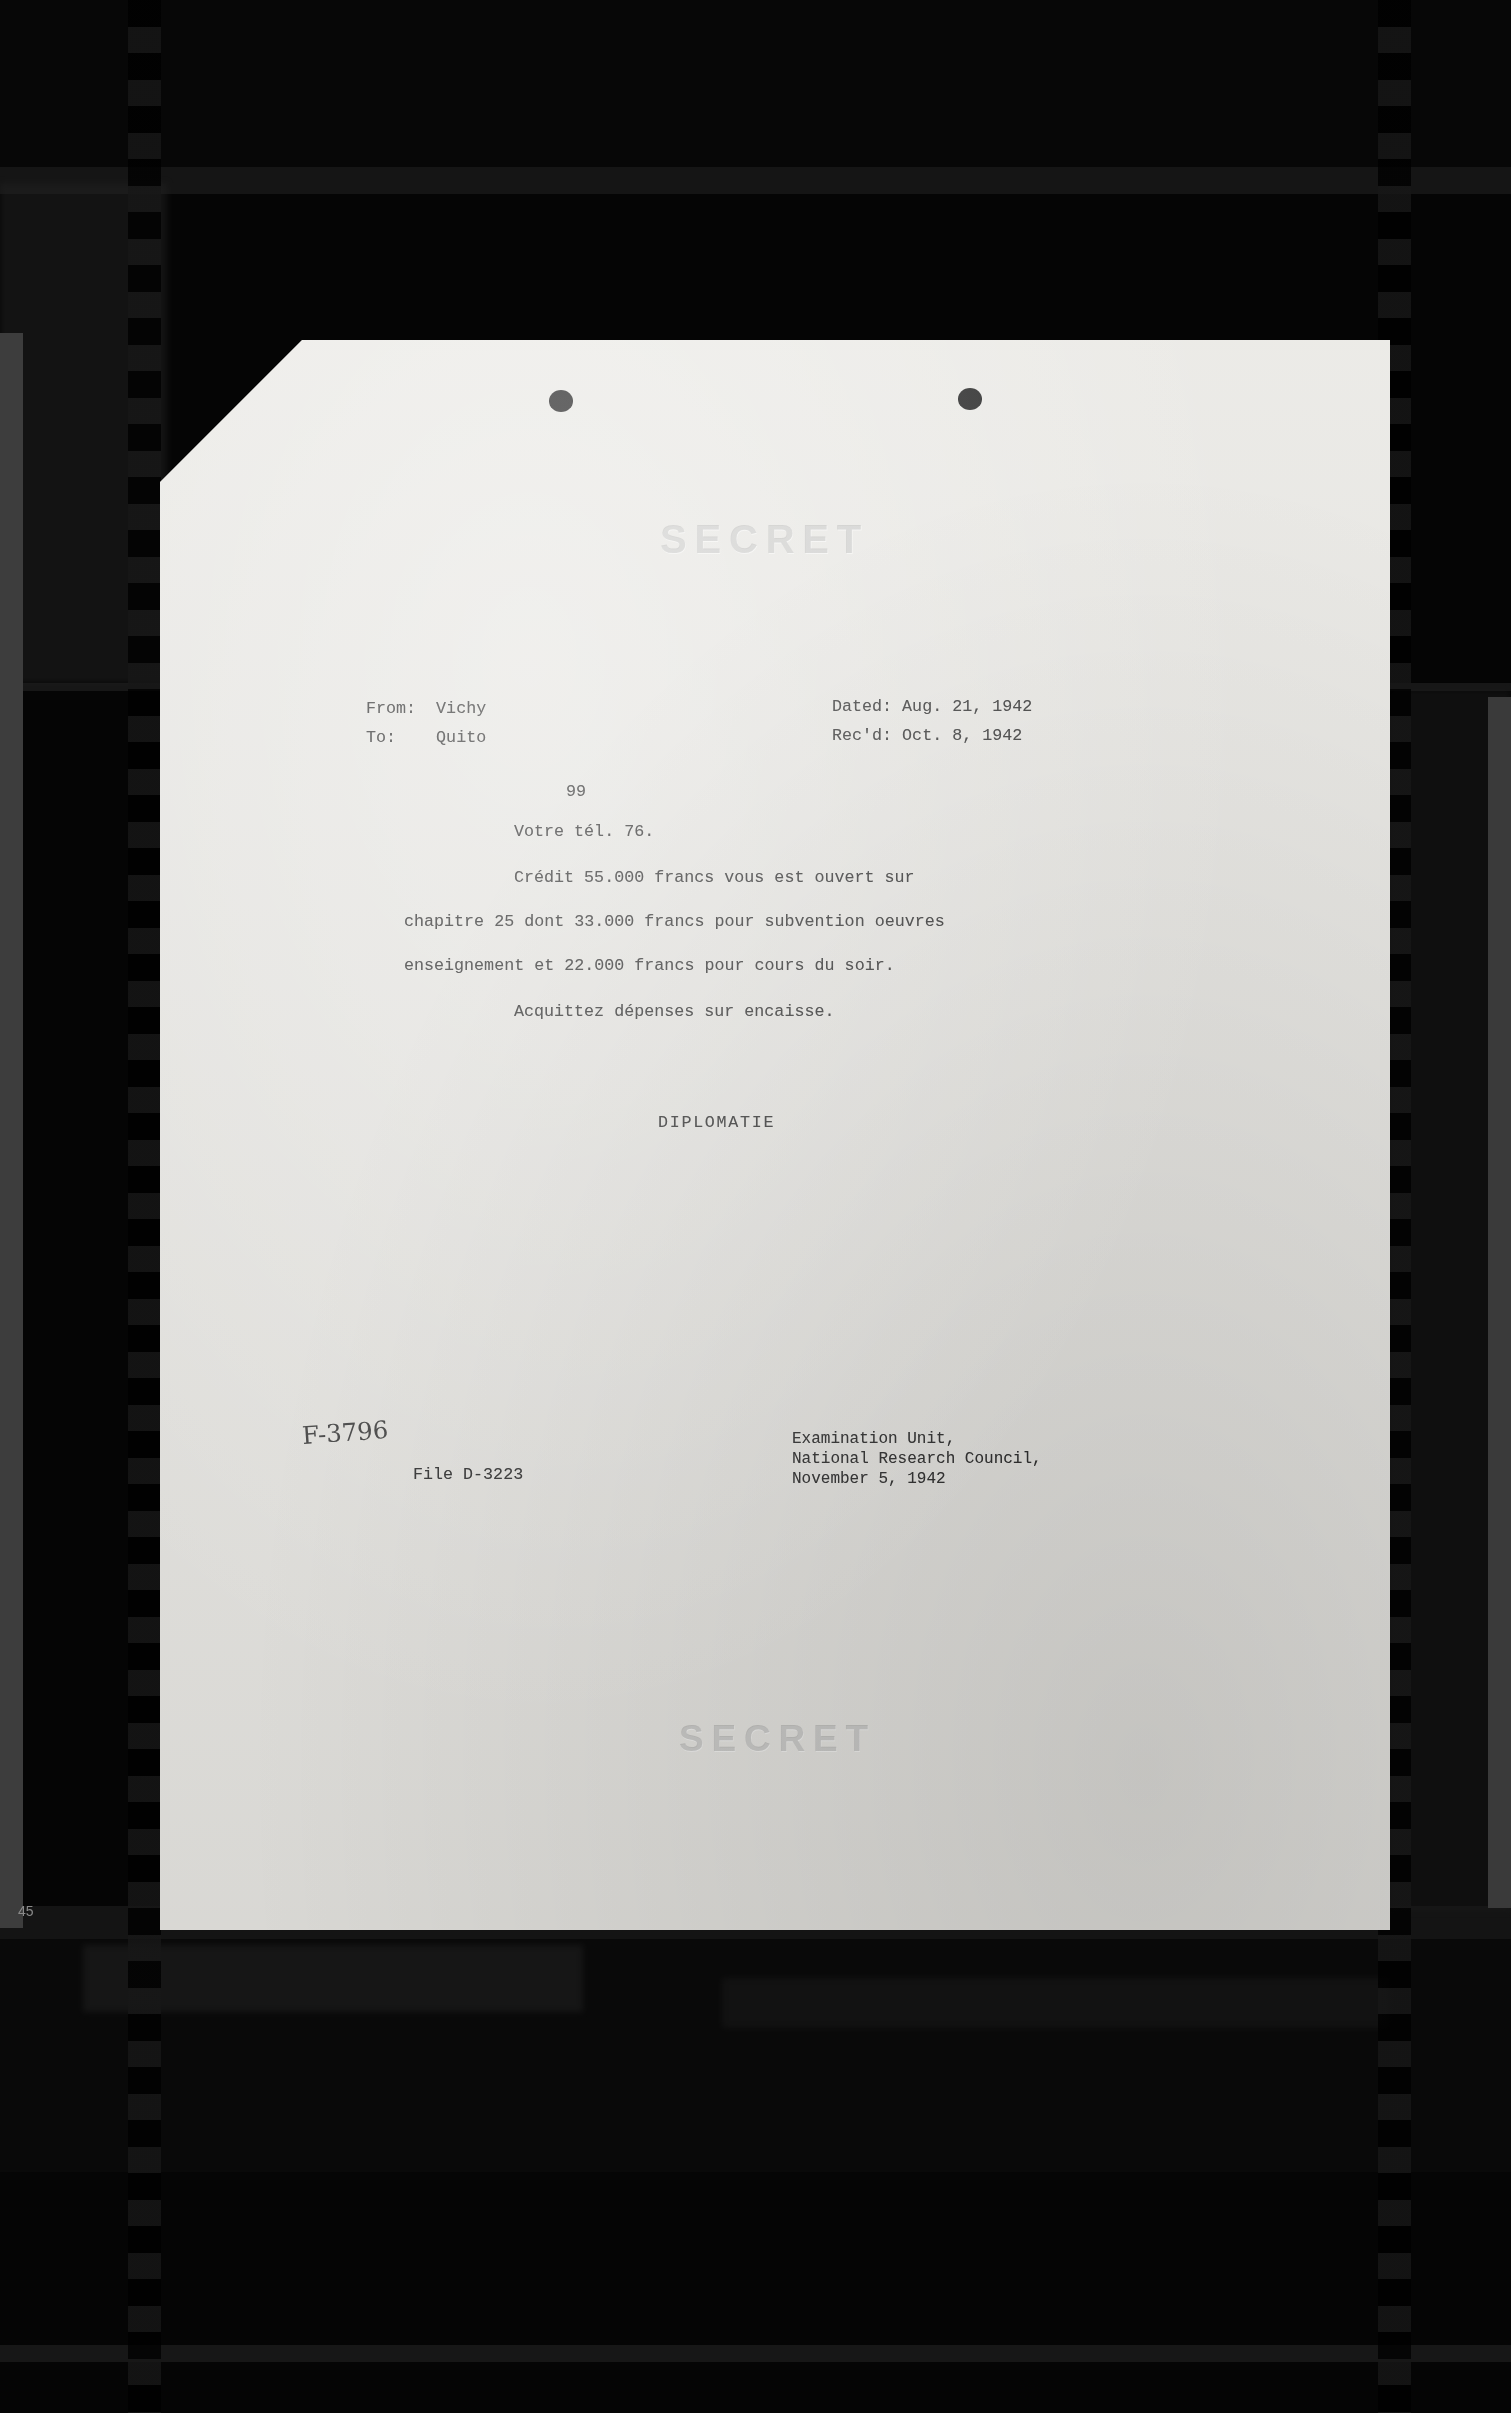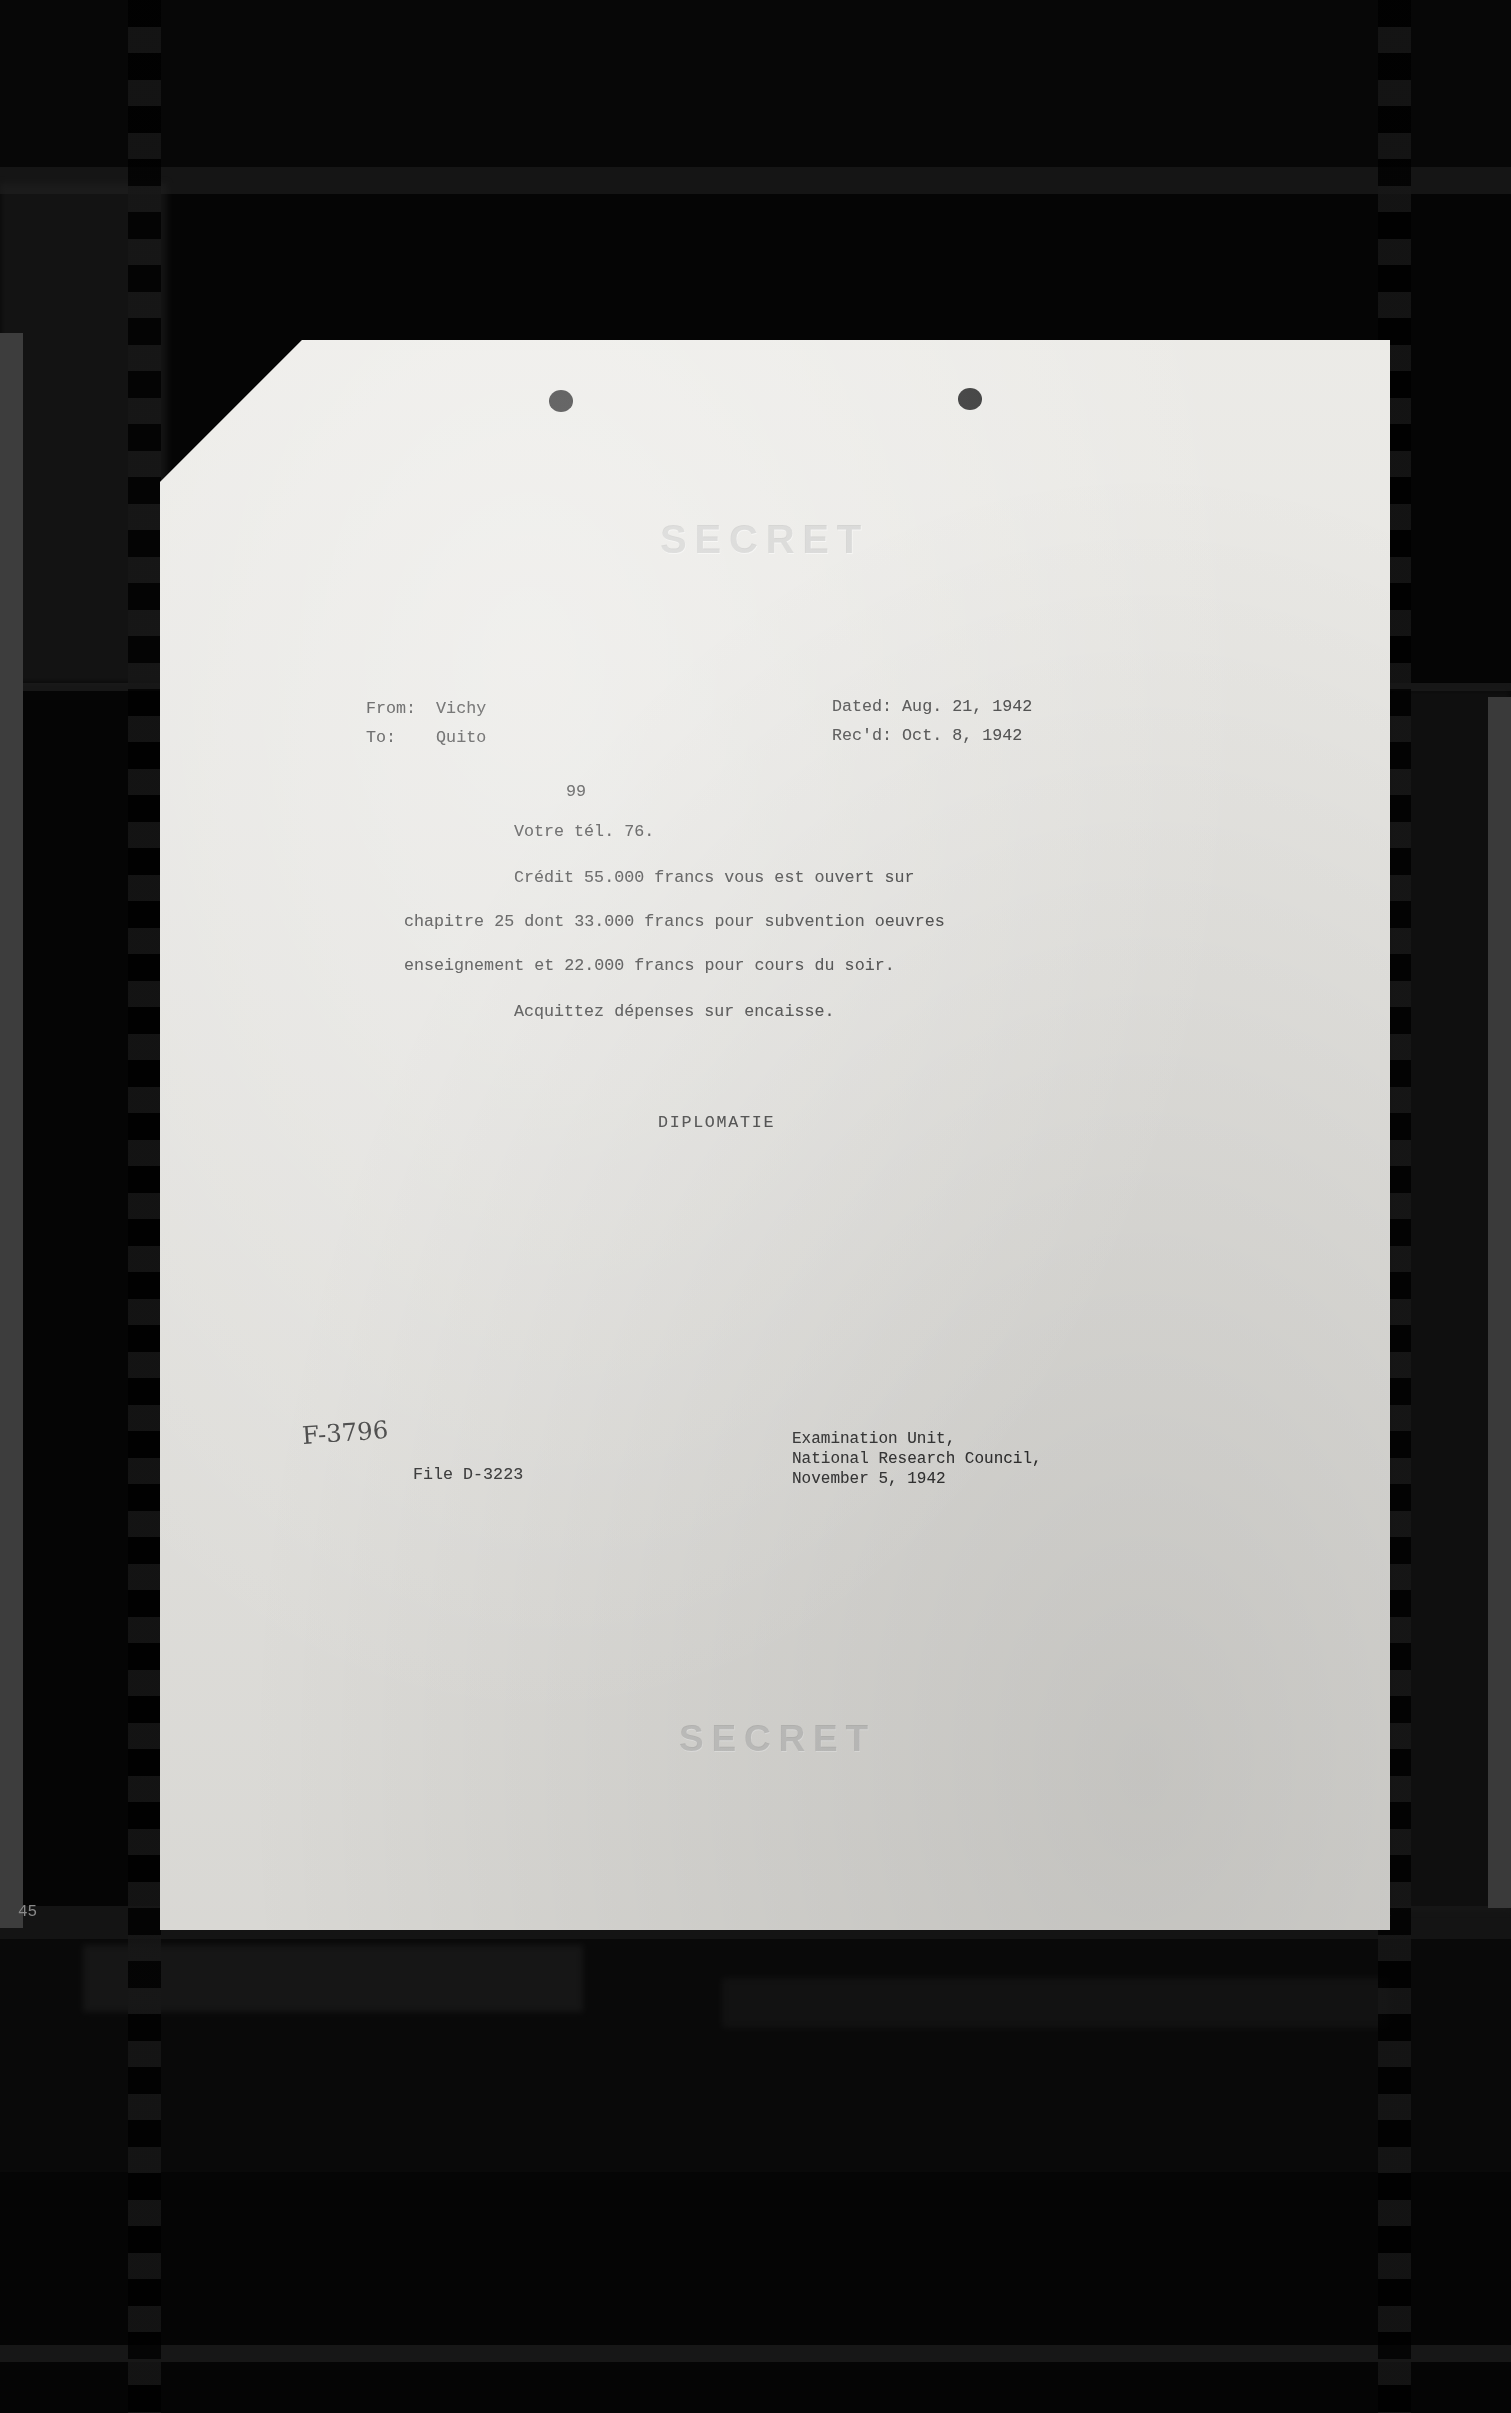--- a/index.html
+++ b/index.html
@@ -141,22 +141,22 @@
     font-size: 24.4px;
     color: #3b3b3b;
     transform: rotate(-4deg);
     white-space: pre;
   }
 
   
   .corner-mark {
     position: absolute;
     color: #8a8a8a;
-    font-size: 16px;
-    font-family: Liberation Mono, monospace;
+    font-size: 14px;
+    font-family: Liberation Sans, sans-serif;
   }
 </style>
 </head>
 <body>
 
 <div id="film">
   <div class="film-band" style="top:0;height:167px;background:#0a0a0a;"></div>
   <div class="film-band" style="top:167px;height:27px;background:#1d1d1d;opacity:.7;"></div>
   <div class="film-band" style="top:683px;height:7.8px;background:#232323;opacity:.6;"></div>
   <div class="film-band" style="top:1906px;height:33px;background:#1a1a1a;opacity:.75;"></div>

